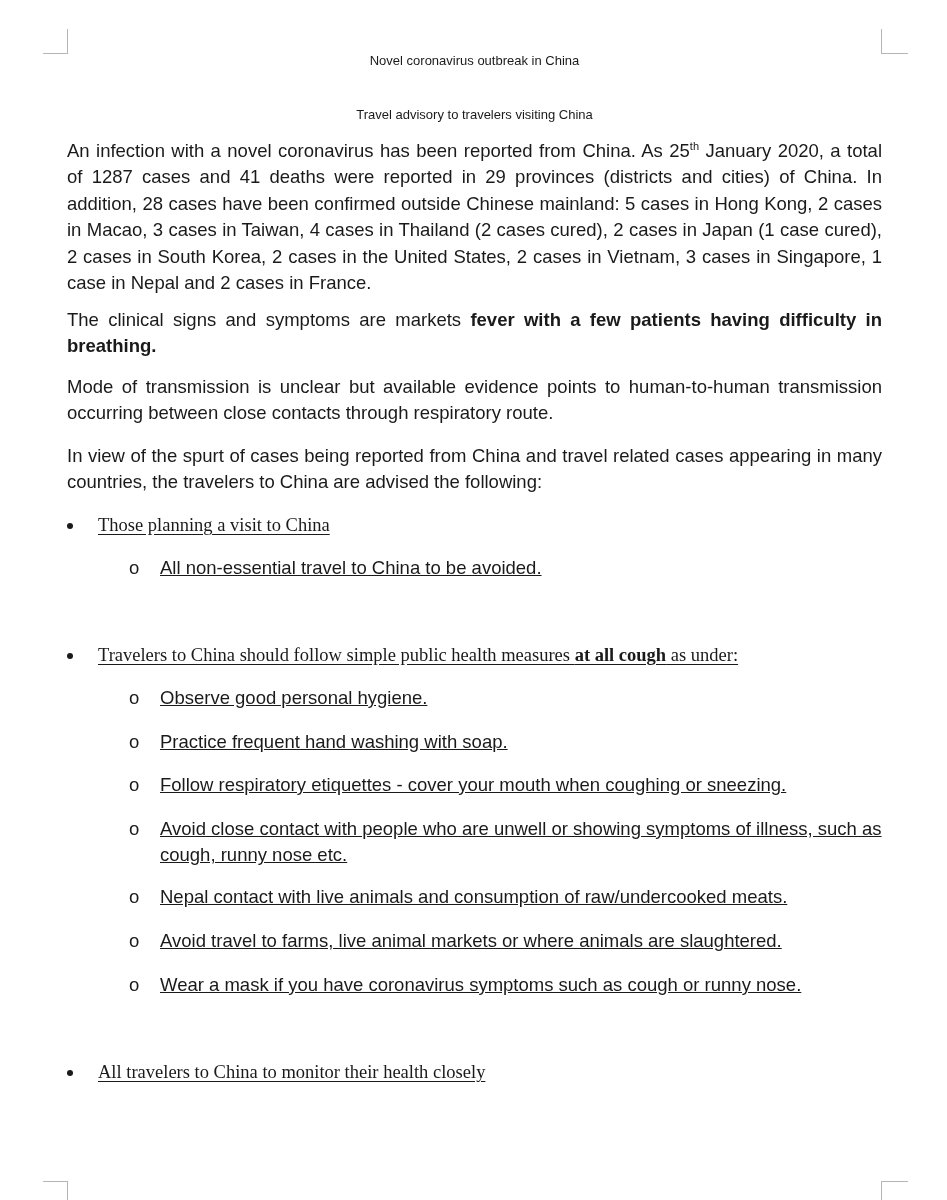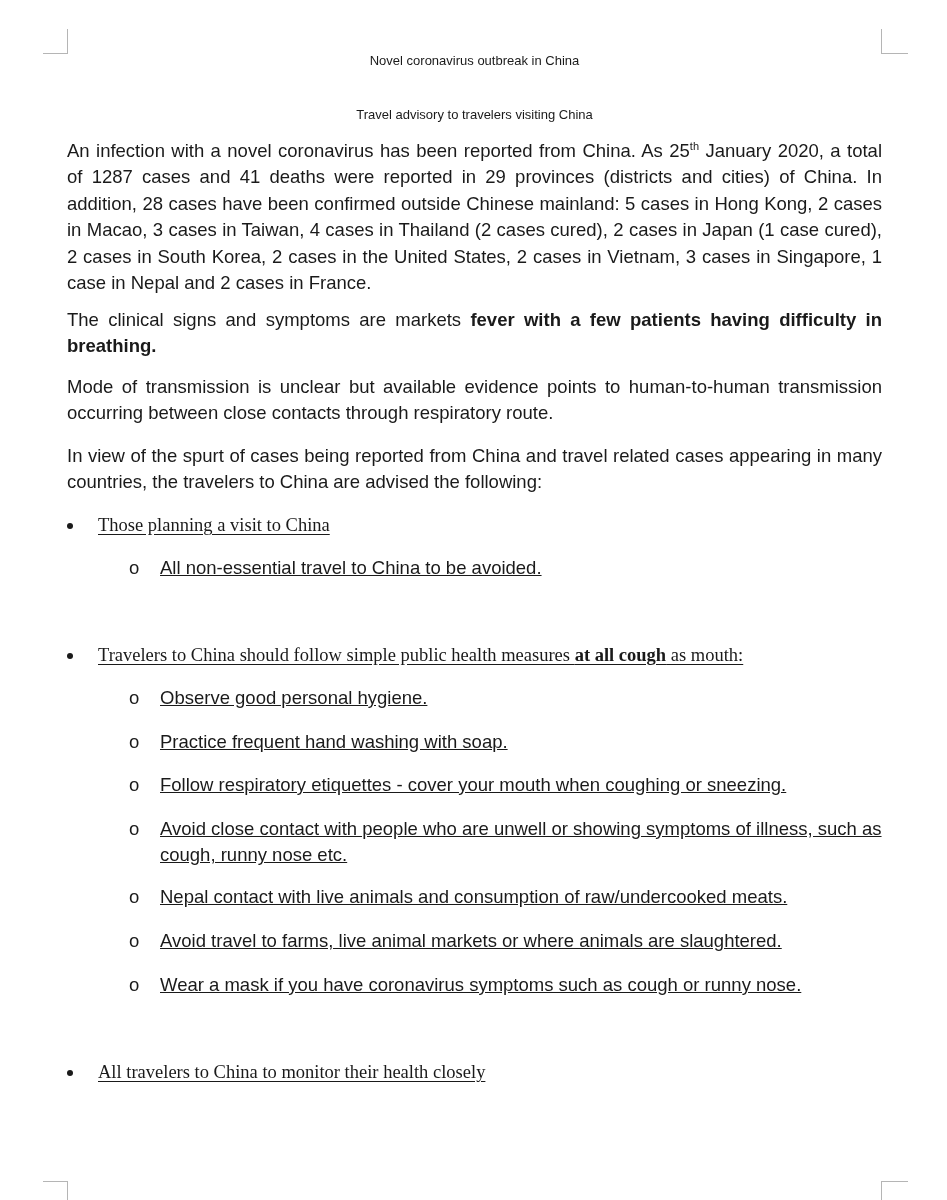--- a/index.html
+++ b/index.html
@@ -72,21 +72,21 @@
     <span class="dot"></span>
     <span class="btext">Those planning a visit to China</span>
   </div>
   <div class="sub s1">
     <span class="o">o</span>
     <span class="stext">All non-essential travel to China to be avoided.</span>
   </div>
 
   <div class="bullet b2">
     <span class="dot"></span>
-    <span class="btext"><span>Travelers to China should follow simple public health measures </span><b>at all cough</b><span> as mouth:</span></span>
+    <span class="btext"><span>Travelers to China should follow simple public health measures </span><b>at all cough</b><span> as under:</span></span>
   </div>
   <div class="sub s2">
     <span class="o">o</span>
     <span class="stext">Observe good personal hygiene.</span>
   </div>
   <div class="sub s3">
     <span class="o">o</span>
     <span class="stext">Practice frequent hand washing with soap.</span>
   </div>
   <div class="sub s4">

